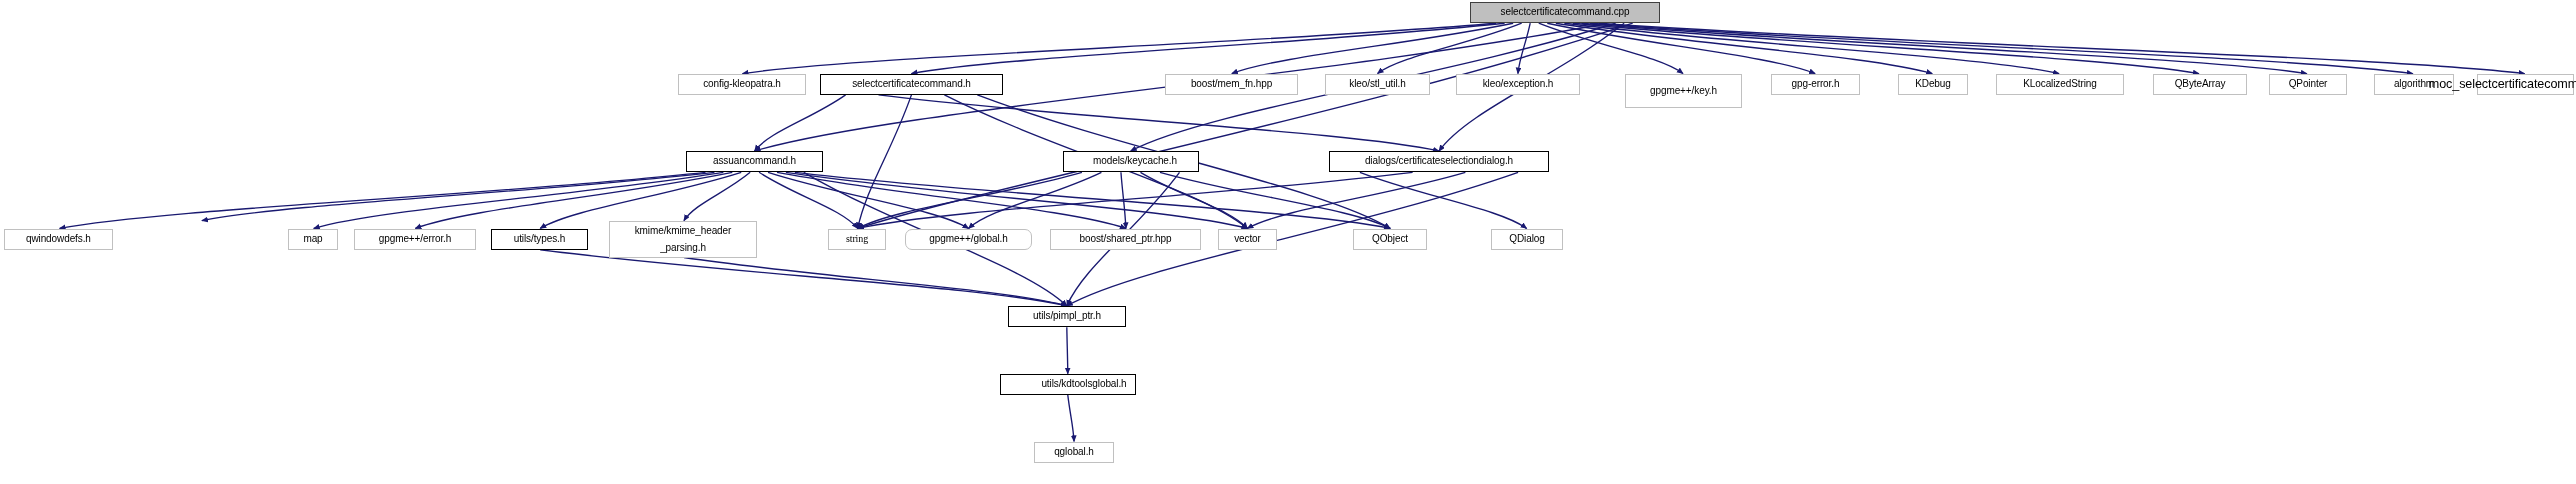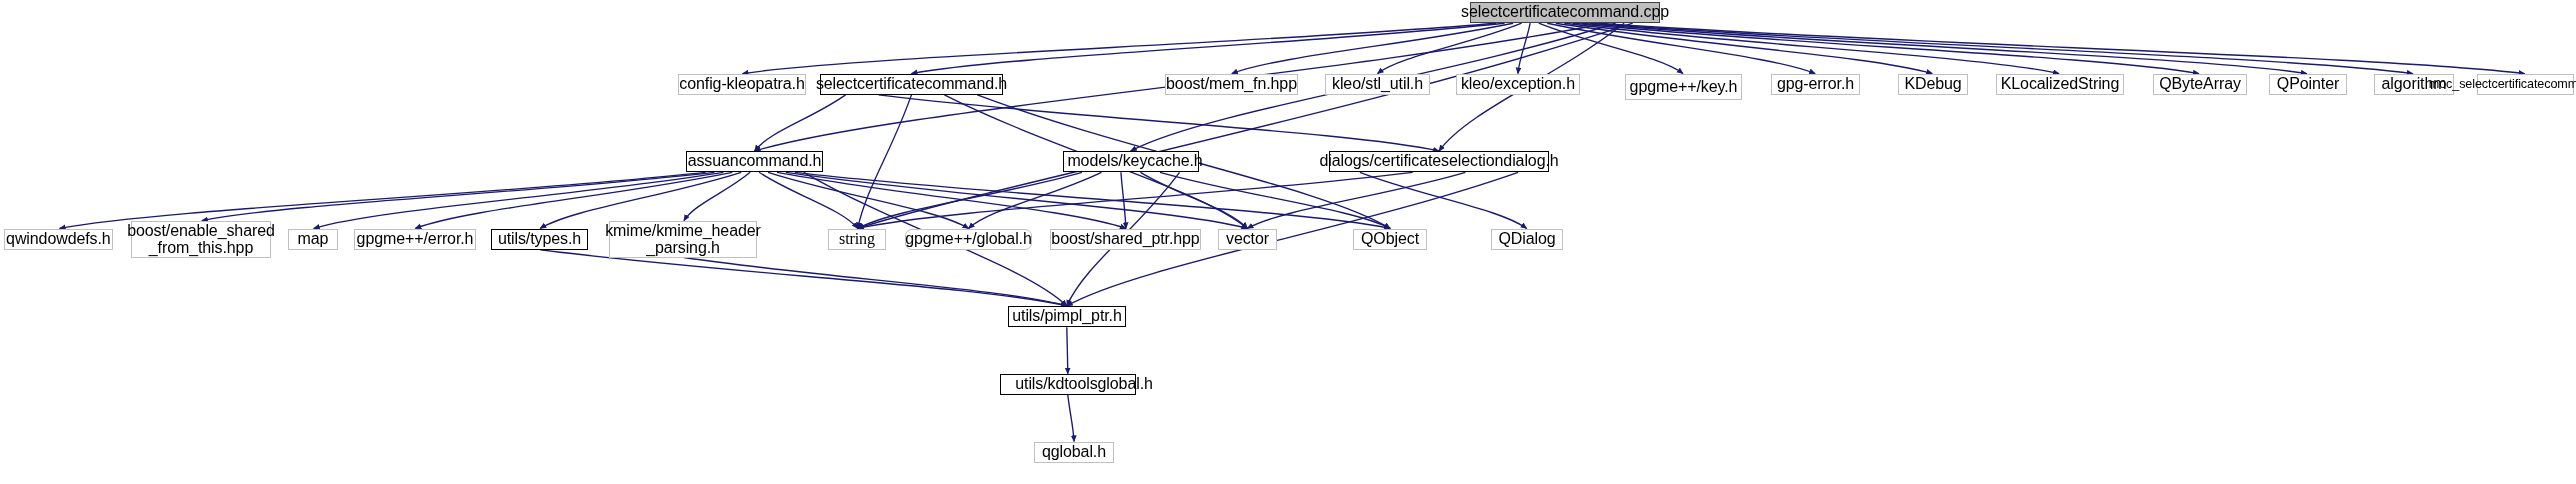--- a/index.html
+++ b/index.html
@@ -24,21 +24,21 @@
     pointer-events: none;
   }
   .graph-node {
     position: absolute;
     box-sizing: border-box;
     display: flex;
     align-items: center;
     justify-content: center;
     text-align: center;
     color: #000000;
-    font-size: 16px;
+    font-size: 10px;
     line-height: 16.5px;
     white-space: pre-line;
     background: #ffffff;
     border: 1px solid #c0c0c0;
     letter-spacing: -0.1px;
   }
   .graph-node.bold-border {
     border: 1.9px solid #000000;
   }
   .graph-node.root-node {
@@ -104,34 +104,32 @@
       <path d="M705.5,266 C849.4499999999999,287 1037.72,298.5 1101,316" fill="none" stroke="#191970" stroke-width="1.4" marker-end="url(#arrowhead)"></path>
       <path d="M1101,338 C1101.366,358.16 1101.84,369.2 1102,386" fill="none" stroke="#191970" stroke-width="1.4" marker-end="url(#arrowhead)"></path>
       <path d="M1102,408 C1104.3790000000001,428.16 1107.46,439.2 1108.5,456" fill="none" stroke="#191970" stroke-width="1.4" marker-end="url(#arrowhead)"></path>
     </svg>
 <div class="graph-node root-node" style="left: 1470px; top: 1.9px; width: 190px; height: 21px;">selectcertificatecommand.cpp</div>
     <div class="graph-node" style="left: 678px; top: 74px; width: 128px; height: 21px;">config-kleopatra.h</div>
     <div class="graph-node bold-border" style="left: 820px; top: 74px; width: 183px; height: 21px;">selectcertificatecommand.h</div>
     <div class="graph-node" style="left: 1165px; top: 74px; width: 133px; height: 21px;">boost/mem_fn.hpp</div>
     <div class="graph-node" style="left: 1325px; top: 74px; width: 105px; height: 21px;">kleo/stl_util.h</div>
     <div class="graph-node" style="left: 1456px; top: 74px; width: 124px; height: 21px;">kleo/exception.h</div>
-    <div class="graph-node" style="left: 1625px; top: 74px; width: 117px; height: 26px;">gpgme++/key.h</div>
+    <div class="graph-node" style="left: 1625px; top: 74px; width: 117px; height: 34px;">gpgme++/key.h</div>
     <div class="graph-node" style="left: 1771px; top: 74px; width: 89px; height: 21px;">gpg-error.h</div>
     <div class="graph-node" style="left: 1898px; top: 74px; width: 70px; height: 21px;">KDebug</div>
     <div class="graph-node" style="left: 1996px; top: 74px; width: 128px; height: 21px;">KLocalizedString</div>
     <div class="graph-node" style="left: 2153px; top: 74px; width: 94px; height: 21px;">QByteArray</div>
     <div class="graph-node" style="left: 2269px; top: 74px; width: 78px; height: 21px;">QPointer</div>
     <div class="graph-node" style="left: 2374px; top: 74px; width: 80px; height: 21px;">algorithm</div>
     <div class="graph-node" style="left: 2477px; top: 74px; width: 97px; height: 21px; font-size: 12.6px;">moc_selectcertificatecommand.cpp</div>
     <div class="graph-node bold-border" style="left: 686px; top: 151px; width: 137px; height: 21px;">assuancommand.h</div>
     <div class="graph-node bold-border" style="left: 1063px; top: 151px; width: 136px; height: 21px; padding-left: 8px;">models/keycache.h</div>
     <div class="graph-node bold-border" style="left: 1329px; top: 151px; width: 220px; height: 21px;">dialogs/certificateselectiondialog.h</div>
     <div class="graph-node" style="left: 3.9px; top: 229px; width: 109px; height: 21px;">qwindowdefs.h</div>
-    <div class="graph-node" style="left: 131px; top: 221px; width: 140px; height: 37px;">boost/enable_shared
-_from_this.hpp</div>
     <div class="graph-node" style="left: 288px; top: 229px; width: 50px; height: 21px;">map</div>
     <div class="graph-node" style="left: 354px; top: 229px; width: 122px; height: 21px;">gpgme++/error.h</div>
     <div class="graph-node bold-border" style="left: 491px; top: 229px; width: 97px; height: 21px;">utils/types.h</div>
     <div class="graph-node" style="left: 609px; top: 221px; width: 148px; height: 37px;">kmime/kmime_header
 _parsing.h</div>
     <div class="graph-node" style="left: 828px; top: 229px; width: 58px; height: 21px; font-family: Liberation Serif, serif;">string</div>
     <div class="graph-node" style="left: 905px; top: 229px; width: 127px; height: 21px; border-radius: 7px;">gpgme++/global.h</div>
     <div class="graph-node" style="left: 1050px; top: 229px; width: 151px; height: 21px;">boost/shared_ptr.hpp</div>
     <div class="graph-node" style="left: 1218px; top: 229px; width: 59px; height: 21px;">vector</div>
     <div class="graph-node" style="left: 1353px; top: 229px; width: 74px; height: 21px;">QObject</div>

